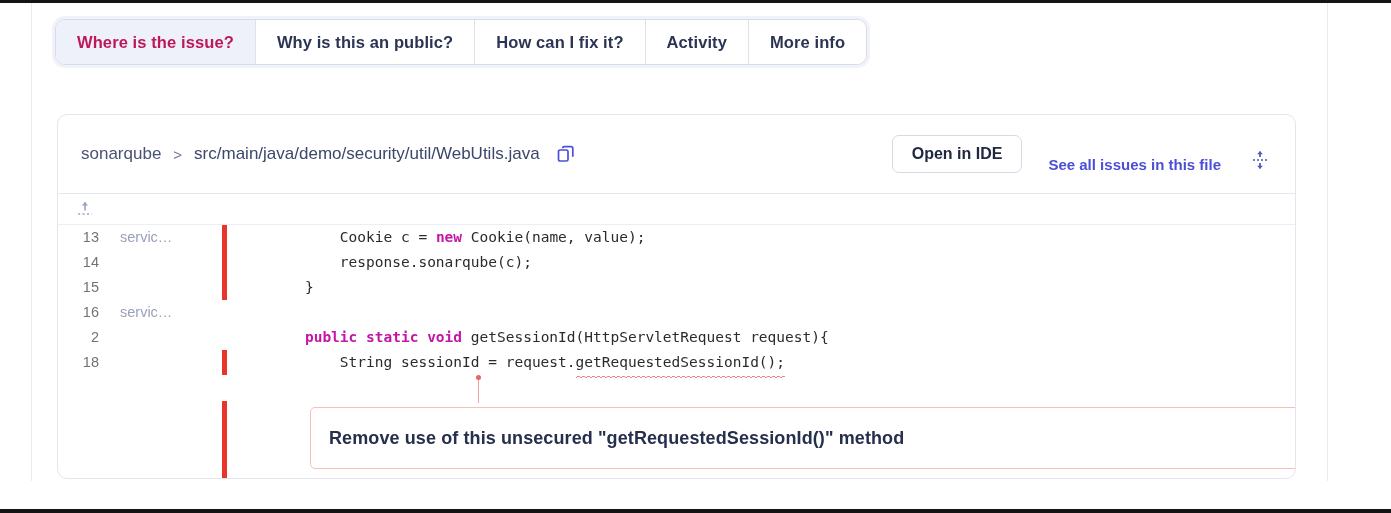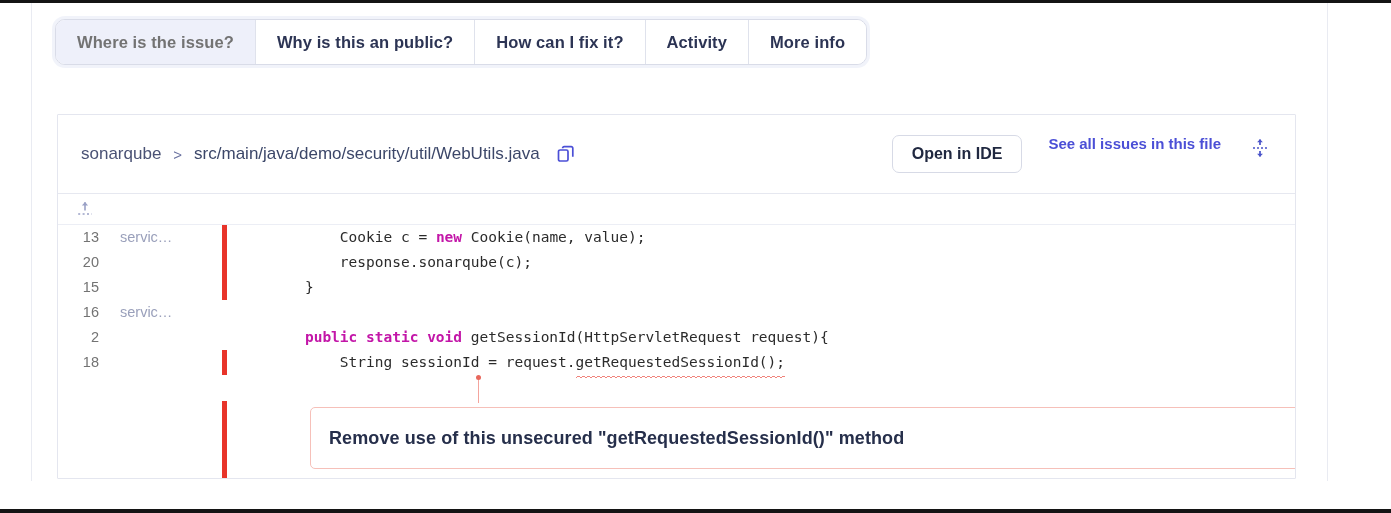--- a/index.html
+++ b/index.html
@@ -54,33 +54,33 @@
     line-height: 44px;
     background: #ffffff;
     border-right: 1px solid #dfe2ec;
     white-space: nowrap;
     cursor: pointer;
     letter-spacing: .1px;
   }
   .tab:last-child { border-right: none; }
   .tab.active {
     background: #eef0fa;
-    color: #737373;
+    color: #be185d;
   }
 
   
   .code-card {
     position: absolute;
     left: 57px;
     top: 111px;
     width: 1239px;
     height: 365px;
     box-sizing: border-box;
     border: 1px solid #e4e6ef;
-    border-radius: 1px;
+    border-radius: 10px;
     background: #ffffff;
     overflow: hidden;
   }
 
   .card-head {
     display: flex;
     align-items: center;
     height: 79px;
     padding: 0 22px 0 23px;
     border-bottom: 1px solid #e6e8f0;
@@ -100,21 +100,21 @@
   .copy-icon {
     margin-left: 4px;
     cursor: pointer;
     display: inline-flex;
     align-items: center;
   }
 
   .head-right {
     margin-left: auto;
     display: flex;
-    align-items: flex-start;
+    align-items: flex-end;
     gap: 26px;
   }
   .btn-ide {
     font-size: 16px;
     font-weight: 700;
     color: #202840;
     background: #ffffff;
     border: 1px solid #d7dae6;
     border-radius: 7px;
     padding: 9px 19px;
@@ -329,21 +329,21 @@
     <div class="code-body">
 
       <div class="code-line">
         <span class="ln">13</span>
         <span class="scm">servic…</span>
         <span class="bar red"></span>
         <span class="src"><span>        Cookie c = </span><span class="kw">new</span><span> Cookie(name, value);</span></span>
       </div>
 
       <div class="code-line">
-        <span class="ln">20</span>
+        <span class="ln">14</span>
         <span class="scm"></span>
         <span class="bar red"></span>
         <span class="src"><span>        response.sonarqube(c);</span></span>
       </div>
 
       <div class="code-line">
         <span class="ln">15</span>
         <span class="scm"></span>
         <span class="bar red"></span>
         <span class="src"><span>    }</span></span>

